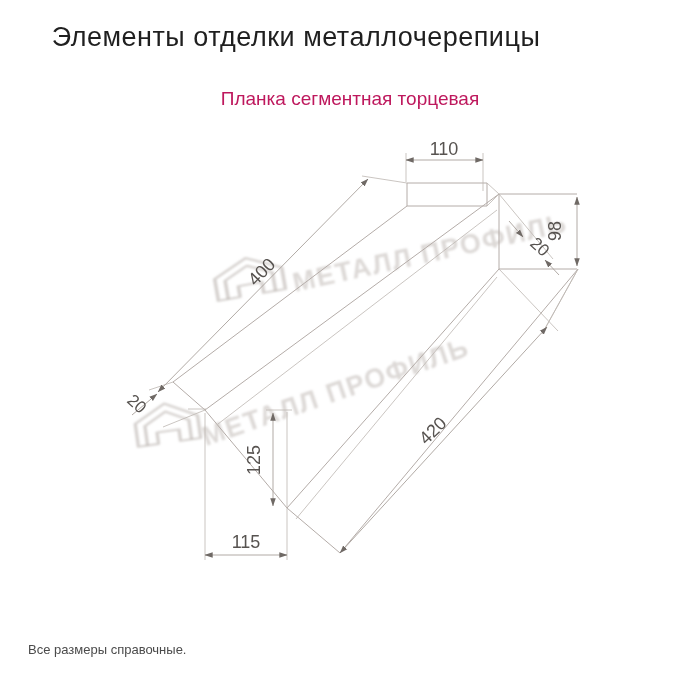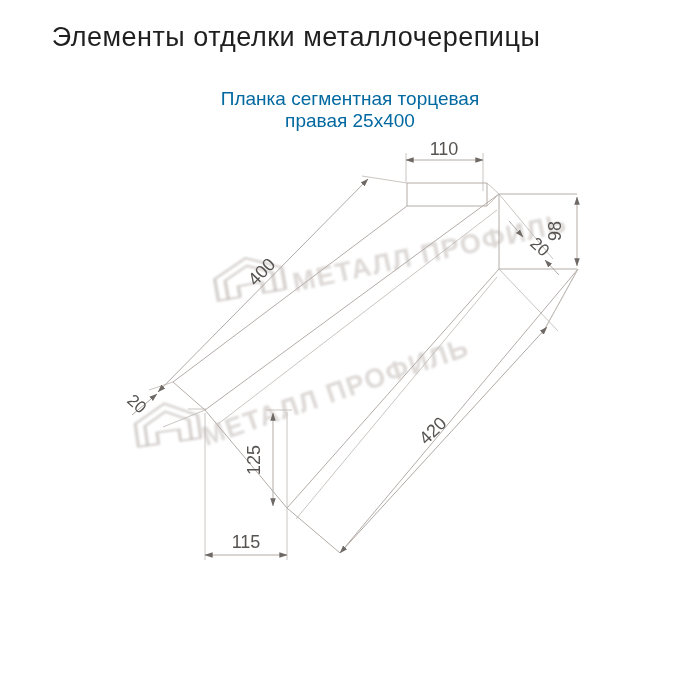--- a/index.html
+++ b/index.html
@@ -4,21 +4,21 @@
 <style>
   html,body{margin:0;padding:0;background:#ffffff;}
   body{width:700px;height:700px;position:relative;overflow:hidden;
        font-family:"Liberation Sans", sans-serif;}
   .page-title{
     position:absolute;top:22px;left:0;width:592px;text-align:center;
     font-size:27px;color:#1f1f1f;letter-spacing:0.5px;
   }
   .subtitle{
     position:absolute;top:88px;left:0;width:700px;text-align:center;
-    font-size:19px;color:#0369a1;line-height:22px;
+    font-size:19px;color:#be185d;line-height:22px;
   }
   .drawing-svg{position:absolute;left:0;top:0;}
   .footer{
     position:absolute;left:28px;top:641px;width:640px;
     font-size:13px;color:#4b4b4b;line-height:18px;
   }
   .obj{stroke:#b4aca8;stroke-width:1;fill:none;}
   .thin{stroke:#bdb6b1;stroke-width:0.8;fill:none;}
   .dimline{stroke:#a8a09b;stroke-width:0.9;fill:none;}
   .dimtxt{fill:#575350;font-size:18px;text-anchor:middle;}
@@ -26,21 +26,20 @@
   .wm-text{fill:rgba(173,165,159,0.42);font-size:27px;font-weight:bold;letter-spacing:1.5px;}
   .wm-house{stroke:rgba(174,166,160,0.5);fill:none;stroke-linejoin:round;}
 </style>
 </head>
 <body>
 
 <div class="page-title">Элементы отделки металлочерепицы</div>
 
 <div class="subtitle">
   <div>Планка сегментная торцевая</div>
-  <div>правая 25х400</div>
 </div>
 
 <svg class="drawing-svg" width="700" height="700" viewBox="0 0 700 700" xmlns="http://www.w3.org/2000/svg">
   <defs>
     <marker id="arr" viewBox="0 0 10 10" refX="9.5" refY="5" markerWidth="9" markerHeight="9" orient="auto-start-reverse">
       <path d="M0,1.6 L10,5 L0,8.4 Z" fill="#6f6965"></path>
     </marker>
     <filter id="wmblur" x="-10%" y="-10%" width="120%" height="120%">
       <feGaussianBlur stdDeviation="0.9"></feGaussianBlur>
     </filter>
@@ -136,13 +135,14 @@
   </g>
 
   <g>
     <line class="thin" x1="205" y1="413" x2="205" y2="560"></line>
     <line class="dimline" x1="205" y1="555" x2="287" y2="555" marker-start="url(#arr)" marker-end="url(#arr)"></line>
     <text class="dimtxt" x="246" y="548">115</text>
   </g>
 </svg>
 
 <div class="footer">
+  <div>Все размеры справочные.</div>
 </div>
 
 </body></html>

